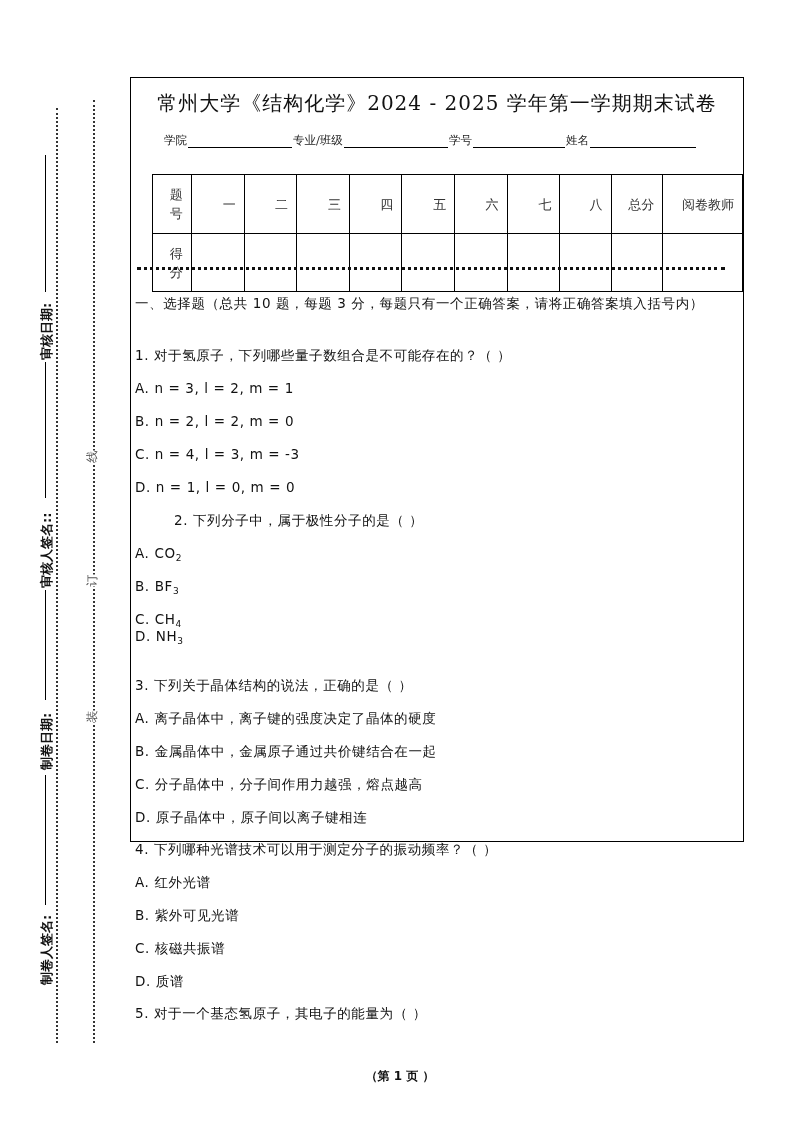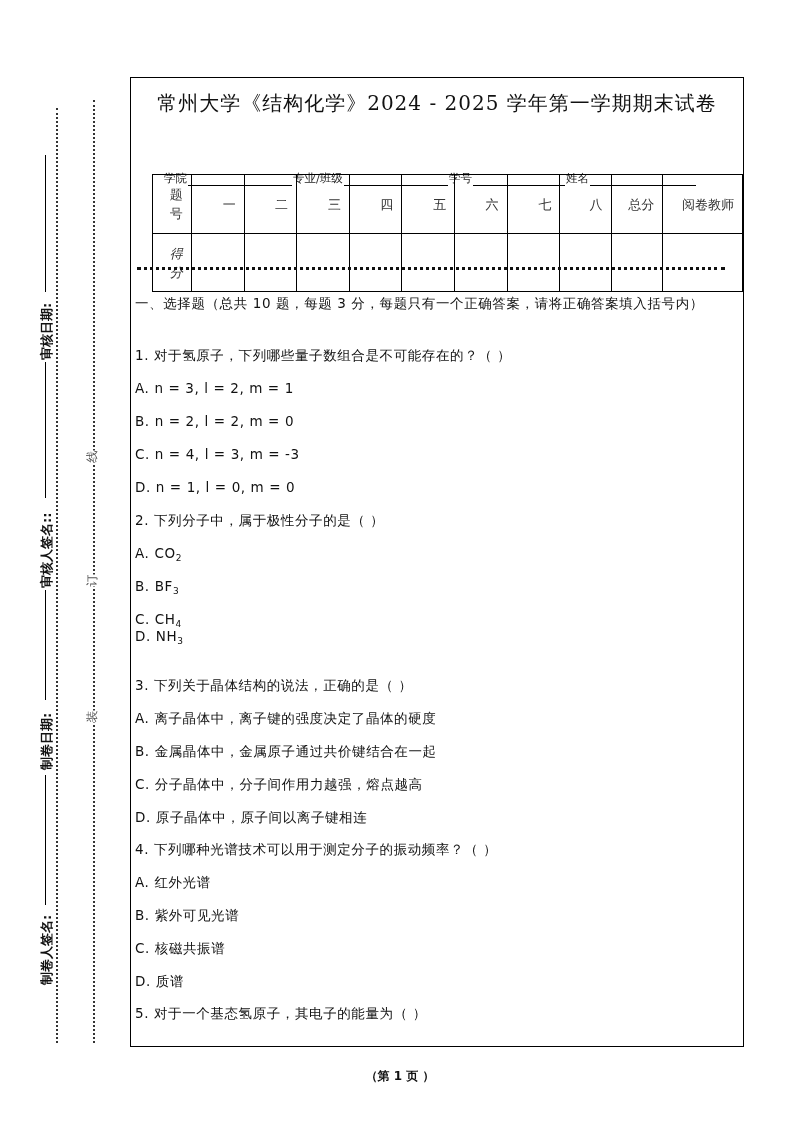--- a/index.html
+++ b/index.html
@@ -10,35 +10,35 @@
   .solid-seg { position: absolute; left: 45px; width: 0; border-left: 1.2px solid #000; }
   .dot-line { position: absolute; width: 0; border-left: 2px dotted #333; }
   .side-label { position: absolute; left: 38px; transform-origin: left top;
                 transform: rotate(-90deg); white-space: nowrap;
                 font-family: "DejaVu Sans", sans-serif; font-weight: bold; font-size: 13px; }
   .bind-char { position: absolute; left: 86px; font-size: 12px; color: #555;
                background: #fff; transform: rotate(-90deg);
                font-family: "DejaVu Serif", serif; }
 
   
-  .frame { position: absolute; left: 130px; top: 77px; width: 614px; height: 970px;
+  .frame { position: absolute; left: 130px; top: 77px; width: 614px; height: 765px;
            border: 1.2px solid #000; box-sizing: border-box; }
   .title { position: absolute; left: 0; right: 0; top: 12px; text-align: center;
            font-size: 20px; letter-spacing: 1px; font-family: "DejaVu Serif", serif; }
   .info-row { position: absolute; left: 33px; top: 55px; font-size: 11.5px;
-              display: flex; align-items: flex-end; margin-top: 38px; }
+              display: flex; align-items: flex-end; }
   .info-row .lbl { color: #222; }
   .info-row .blank { display: inline-block; border-bottom: 1px solid #000; height: 12px; margin: 0 1px; }
 
   table.score { position: absolute; left: 21px; top: 96px; border-collapse: collapse;
                 font-size: 13px; font-family: "DejaVu Serif", serif; }
   table.score td { border: 1px solid #000; text-align: right; vertical-align: middle; padding: 8px;
                    color: #333; line-height: 19px; }
   table.score tr.r1 td { height: 42px; }
-  table.score tr.r2 td { height: 41px; font-style: italic; }
+  table.score tr.r2 td { height: 41px; }
 
   .sep { position: absolute; left: 6px; right: 18px; top: 189px; border-top: 3px dotted #111; }
 
   .q { position: absolute; left: 4px; font-size: 13.5px; line-height: 18px; white-space: nowrap;
        font-family: "DejaVu Sans", sans-serif; letter-spacing: 0.6px; }
   .q.wrap { white-space: normal; width: 585px; line-height: 23px; }
   .q sub { font-size: 9px; vertical-align: -3px; }
 
   .footer { position: absolute; left: 0; right: 0; top: 1068px; text-align: center;
             font-size: 12px; font-weight: bold; font-family: "DejaVu Sans", sans-serif; padding-left: 7px; }
@@ -114,21 +114,21 @@
   <div class="sep"></div>
 
   <div class="q wrap" style="top:214px;">一、选择题（总共 10 题，每题 3 分，每题只有一个正确答案，请将正确答案填入括号内）</div>
 
   <div class="q" style="top:268px;">1.  对于氢原子，下列哪些量子数组合是不可能存在的？（   ）</div>
   <div class="q" style="top:301px;">A.  n = 3,  l = 2,  m = 1</div>
   <div class="q" style="top:334px;">B.  n = 2,  l = 2,  m = 0</div>
   <div class="q" style="top:367px;">C.  n = 4,  l = 3,  m = -3</div>
   <div class="q" style="top:400px;">D.  n = 1,  l = 0,  m = 0</div>
 
-  <div class="q" style="top:433px;">2.  下列分子中，属于极性分子的是（   ）</div>
+  <div class="q" style="top:433px;margin-left:39px;">2.  下列分子中，属于极性分子的是（   ）</div>
   <div class="q" style="top:466px;">
     <span>A.  </span><span>CO</span><sub>2</sub>
   </div>
   <div class="q" style="top:499px;">
     <span>B.  </span><span>BF</span><sub>3</sub>
   </div>
   <div class="q" style="top:532px;">
     <span>C.  </span><span>CH</span><sub>4</sub>
   </div>
   <div class="q" style="top:549px;">

